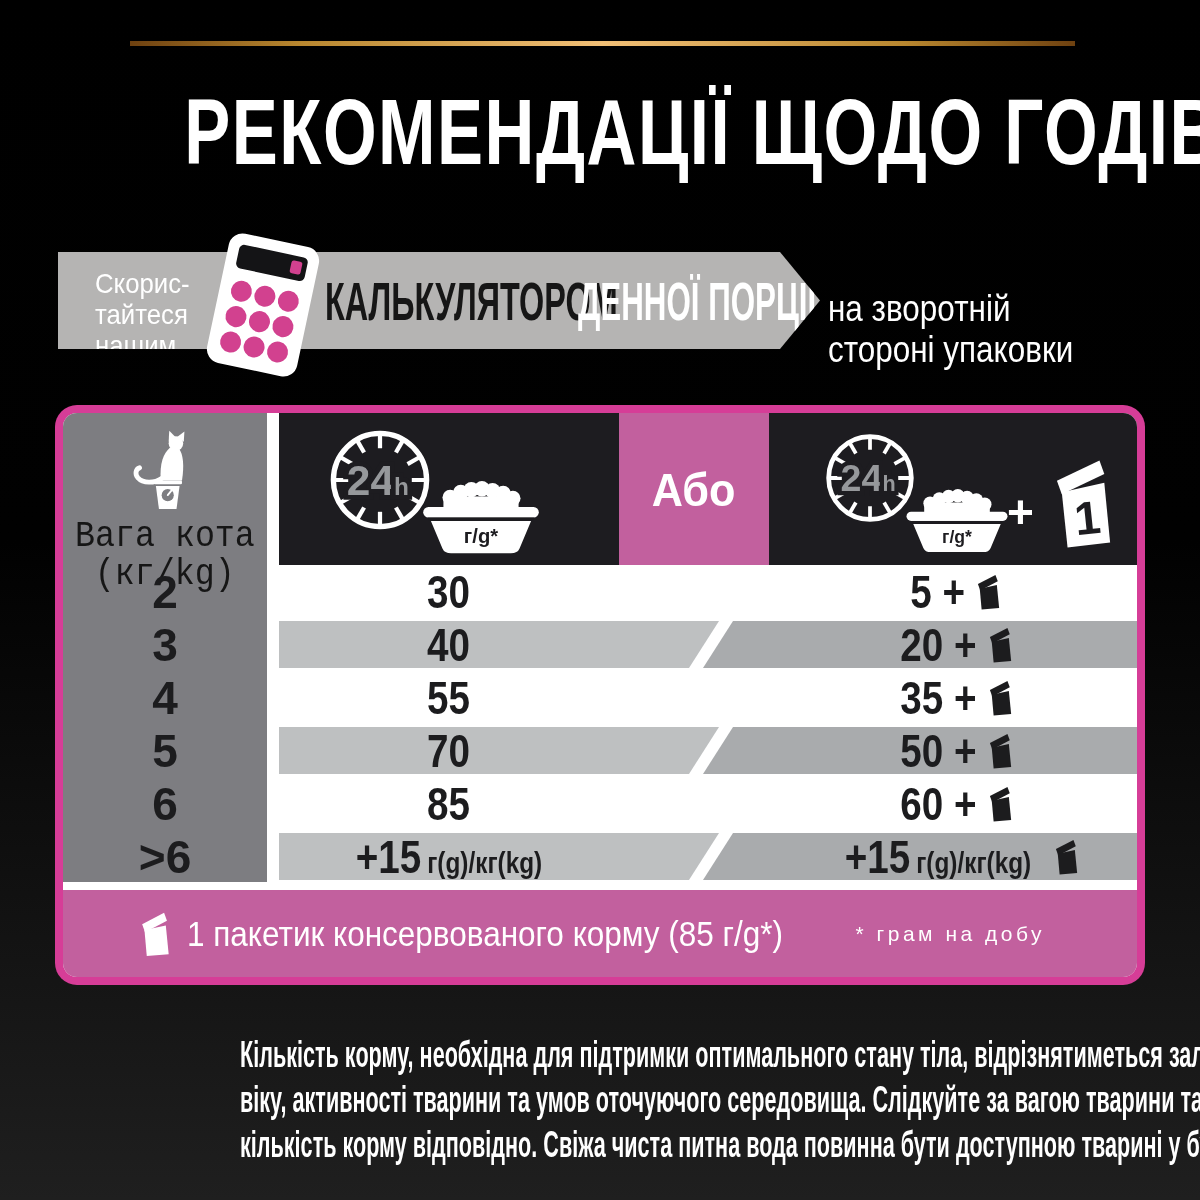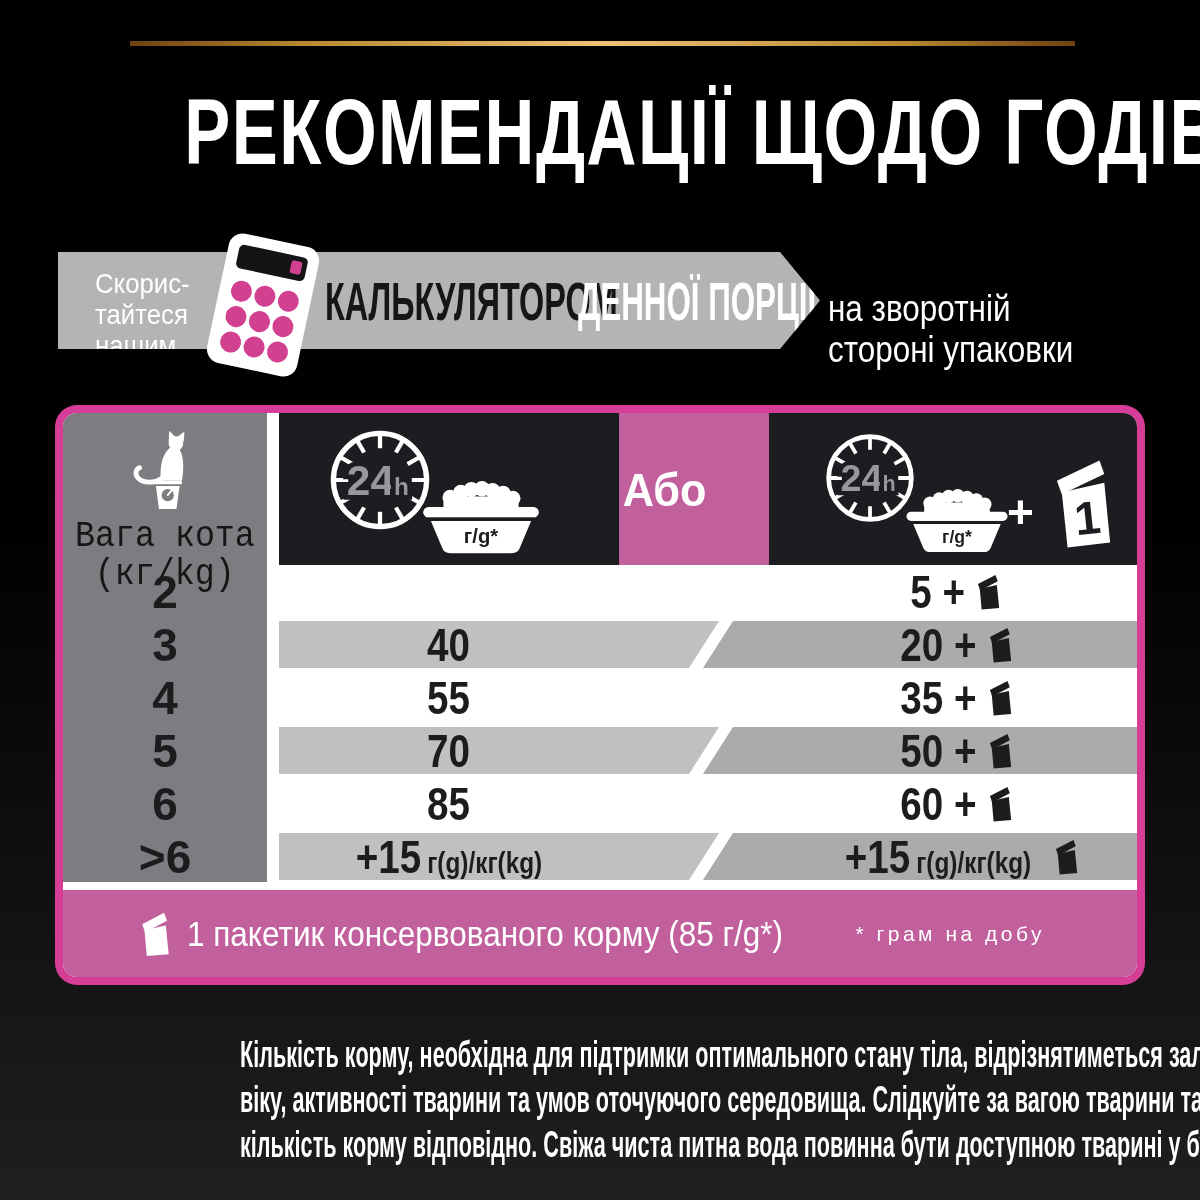--- a/index.html
+++ b/index.html
@@ -41,21 +41,21 @@
     background:#d63d97;border-radius:22px;}
   .inner{position:absolute;left:8px;top:8px;width:1074px;height:564px;background:#fff;
     border-radius:14px;overflow:hidden;}
   .wcol{position:absolute;left:0;top:0;width:204px;height:469px;background:#7d7d81;}
   .hdr-weight{position:absolute;left:0;top:0;width:204px;height:180px;display:flex;
     flex-direction:column;align-items:center;font-family:Liberation Mono, monospace;}
   .hdr-weight svg{margin-top:13px;width:74px;height:92px;}
   .wlabel{color:#161616;font-size:37px;line-height:38px;transform:scaleX(.9);white-space:nowrap;}
   .hdr-dry{position:absolute;left:216px;top:0;width:340px;height:152px;background:#1d1c20;}
   .hdr-or{position:absolute;left:556px;top:0;width:150px;height:152px;background:#c2609e;
-    display:flex;align-items:center;justify-content:flex-start;}
+    display:flex;align-items:center;justify-content:center;}
   .hdr-or span{color:#fff;font-weight:bold;font-size:47px;transform:scaleX(.92);}
   .hdr-mix{position:absolute;left:706px;top:0;width:368px;height:152px;background:#1d1c20;}
   .clock1{position:absolute;left:48px;top:14px;width:106px;height:106px;}
   .bowl1{position:absolute;left:138px;top:68px;width:128px;height:79px;}
   .clock2{position:absolute;left:54px;top:18px;width:94px;height:94px;}
   .bowl2{position:absolute;left:132px;top:76px;width:112px;height:69px;}
   .plus{position:absolute;left:238px;top:76px;color:#fff;font-weight:bold;font-size:46px;line-height:1;}
   .pouch1{position:absolute;left:286px;top:40px;width:58px;height:96px;}
 
   .row{position:absolute;left:0;width:1074px;height:53px;}
@@ -237,20 +237,25 @@
           <polygon points="2,28 46,7 51,21 7,42" fill="#ffffff"></polygon>
           <polygon points="7,40 51,30 57,92 13,97" fill="#ffffff"></polygon>
           <text x="34" y="83" text-anchor="middle" font-family="Liberation Sans,DejaVu Sans,sans-serif" font-weight="bold" font-size="48" fill="#1d1c20" transform="rotate(-6 34 70)">1</text>
         </svg>
       </div>
 
       <div class="row" style="top:152px">
         <div class="cell w">
             <span class="num">2</span>
           </div>
+        <div class="cell d">
+            <span class="swrap">
+              <span class="num">30</span>
+            </span>
+          </div>
         <div class="cell m">
             <span class="swrap">
               <span class="num">5 +</span>
             </span>
           <svg class="pouchrow" viewBox="0 0 26 40">
               <g fill="#1c1c1e">
                 <polygon points="1,12 20,2 22.5,9 3.5,19"></polygon>
                 <polygon points="3,17 21.5,13 24,38 5,39.5"></polygon>
               </g>
             </svg>

